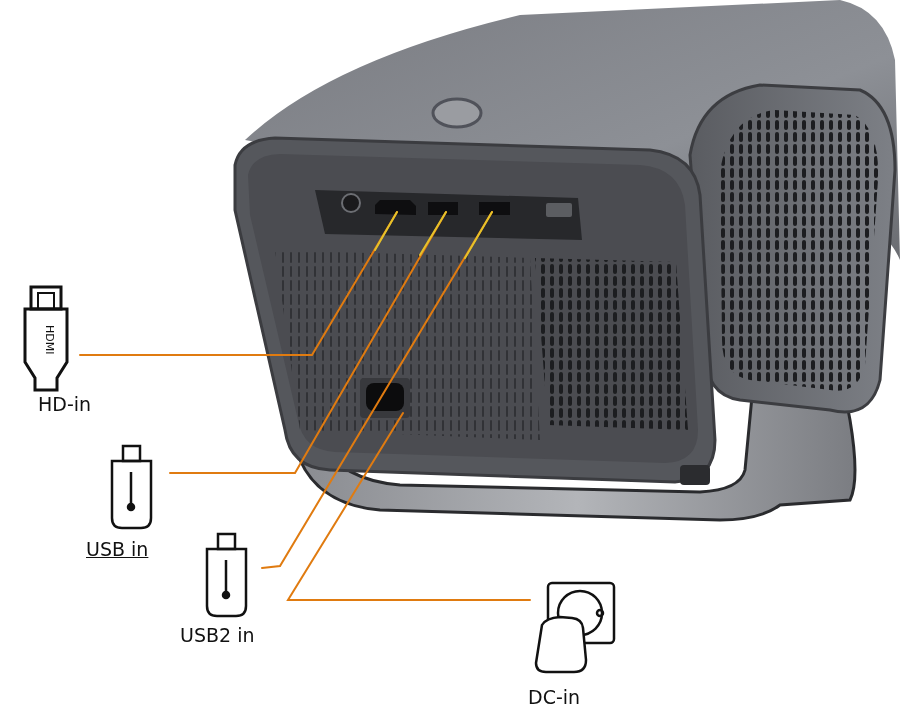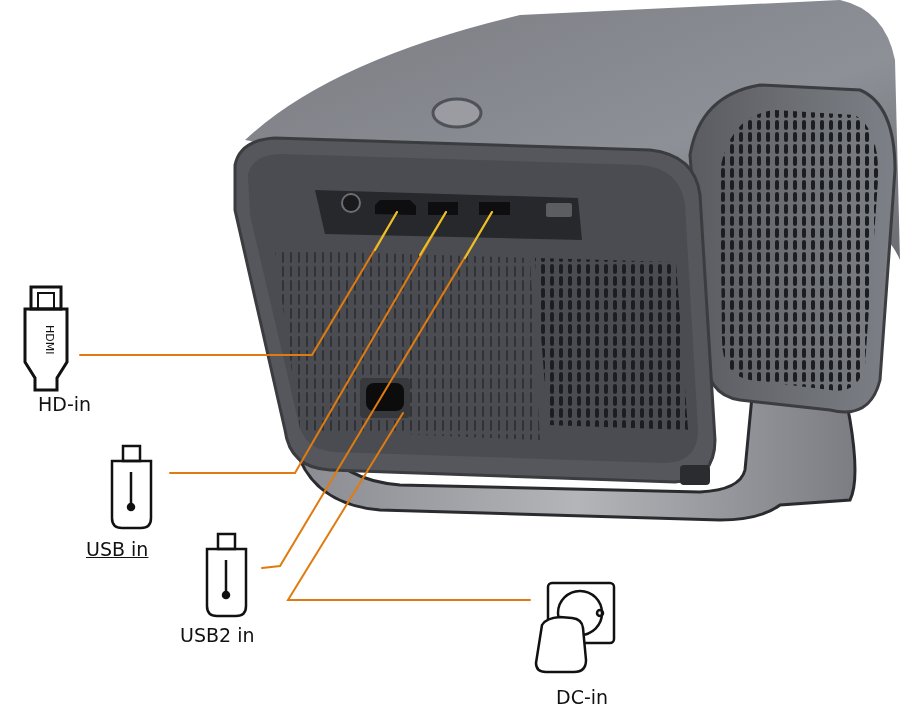--- a/index.html
+++ b/index.html
@@ -107,15 +107,15 @@
     <rect x="548" y="583" width="66" height="60" rx="4"></rect>
     <circle cx="580" cy="613" r="22"></circle>
     <circle cx="600" cy="613" r="3"></circle>
     <path d="M536 663 L542 625 Q546 618 560 617 L572 618 Q582 619 583 628 L586 660 Q586 672 574 672 L546 672 Q536 672 536 663 Z" fill="#fff"></path>
   </g>
 </svg>
 
 <div class="label" style="left:2px;top:393px;margin-left:36px;">HD-in</div>
 <div class="label" style="left:86px;top:538px;text-decoration:underline;">USB in</div>
 <div class="label" style="left:180px;top:624px;">USB2 in</div>
-<div class="label" style="left:556px;top:686px;">DC-in</div>
+<div class="label" style="left:528px;top:686px;">DC-in</div>
 
 </div>
 
 </body></html>

